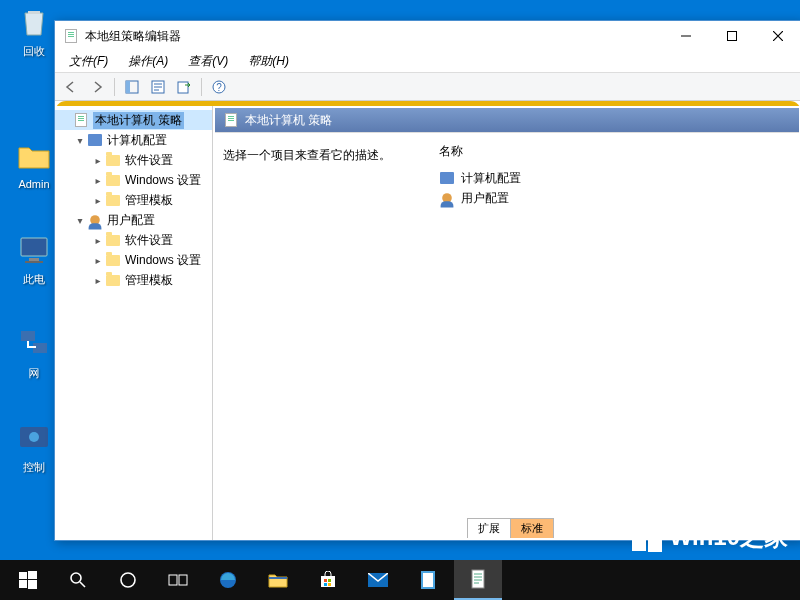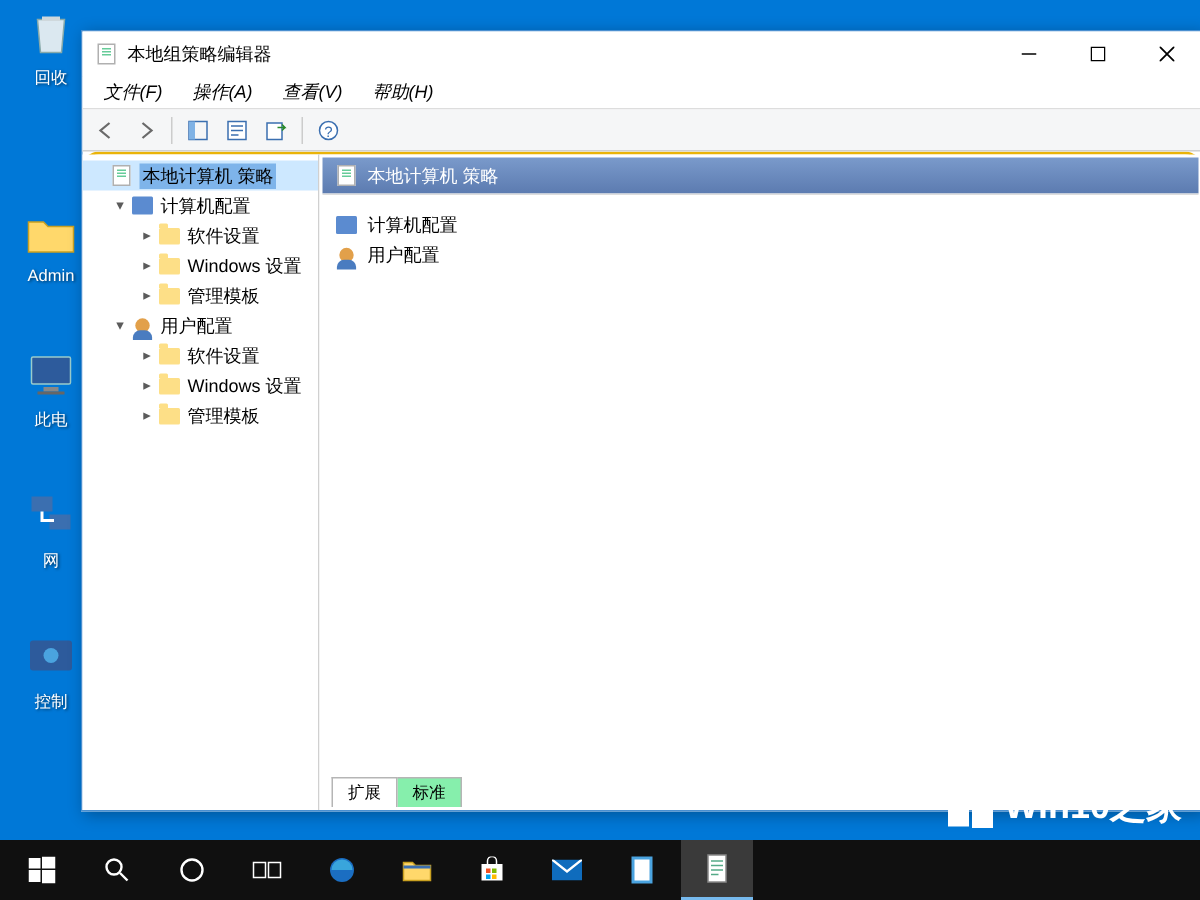--- a/index.html
+++ b/index.html
@@ -80,21 +80,21 @@
 }
 .toolbar .tb {
   width: 24px; height: 22px;
   display: flex; align-items: center; justify-content: center;
   border: 1px solid transparent;
 }
 .toolbar .divider { width:1px; height:18px; background:#ccc; margin:0 3px; }
 
 .body {
   flex: 1; display: flex; min-height: 0;
-  border-top: 2px solid #eab308;
+  border-top: 5px solid #eab308;
   border-radius: 11px;
 }
 .tree {
   width: 158px;
   background: #fff;
   border-right: 1px solid #d0d0d0;
   padding-top: 4px;
   overflow: hidden;
 }
 .tree-node {
@@ -140,26 +140,27 @@
 .listhdr { color:#000; margin-bottom: 8px; }
 .listitem { display:flex; align-items:center; height: 20px; gap:6px; color:#000; }
 .listitem .lico { width:16px; height:16px; display:flex; align-items:center; justify-content:center; }
 
 .tabs {
   height: 22px;
   display: flex; align-items: flex-end;
   padding-left: 6px;
   margin: 2px;
   gap:0;
+  justify-content:center;
 }
 .tab {
   padding: 2px 10px;
   border: 1px solid #b5b5b5;
   border-bottom: none;
-  background: #86efac;
+  background: #fdba74;
   font-size: 11px;
   margin-right: -1px;
 }
 .tab.active { background:#fff; position:relative; z-index:1; }
 
 
 .taskbar {
   position: absolute; left:0; bottom:0; right:0;
   height: 40px;
   background: #101010;
@@ -383,21 +384,23 @@
     </div>
 
     <div class="content">
       <div class="content-header">
         <span class="hico">
             <span class="doc-ico"></span>
           </span>
         <span>本地计算机 策略</span>
       </div>
       <div class="content-body">
+        <div class="left-desc">选择一个项目来查看它的描述。</div>
         <div class="right-list">
+          <div class="listhdr">名称</div>
           <div class="listitem">
             <span class="lico">
                 <span class="pc-ico"></span>
               </span>
             <span>计算机配置</span>
           </div>
           <div class="listitem">
             <span class="lico">
                 <span class="user-ico" style="transform:scale(.8)"></span>
               </span>

